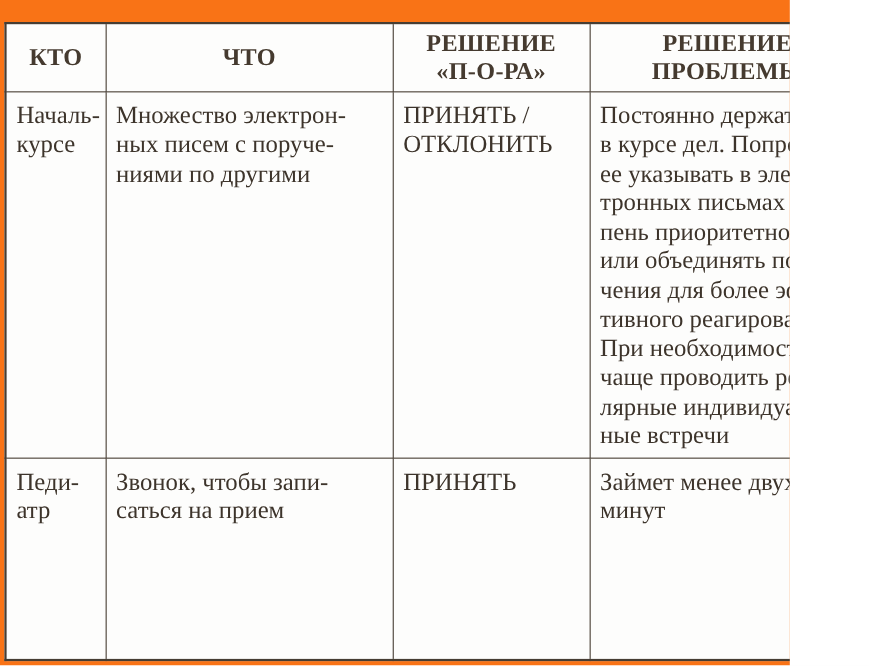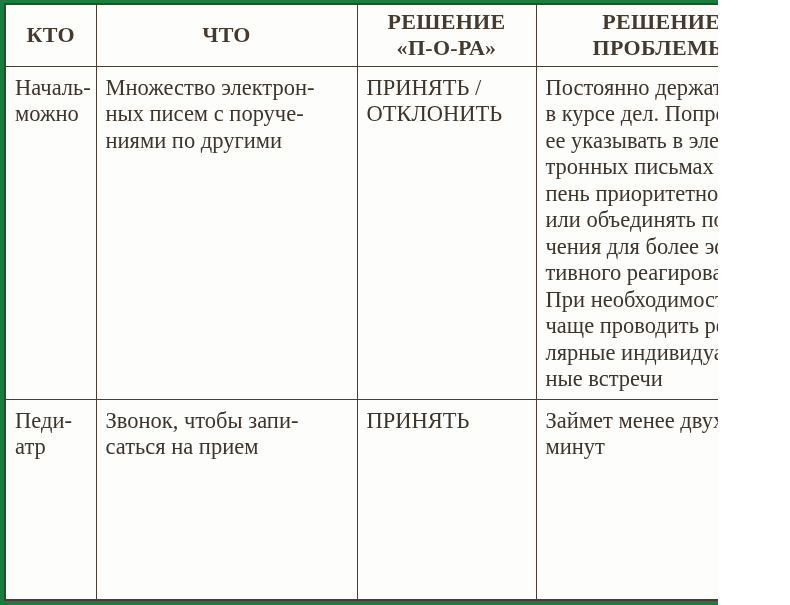--- a/index.html
+++ b/index.html
@@ -2,24 +2,24 @@
 <html><head>
 <meta charset="utf-8">
 <style>
   html, body {
     margin: 0;
     padding: 0;
   }
   .page {
     width: 718px;
     height: 605px;
-    background: #15803d;
+    background: #f97316;
     overflow: hidden;
     box-sizing: border-box;
-    padding: 3px 4px 4px 4px;
+    padding: 20px 4px 4px 4px;
     font-family: "Liberation Serif", "DejaVu Serif", serif;
     color: #3d342b;
   }
   table.pora {
     width: 100%;
     height: 100%;
     border-collapse: collapse;
     table-layout: fixed;
     background: #fdfdfc;
   }
@@ -74,21 +74,21 @@
         <th>ЧТО</th>
         <th>РЕШЕНИЕ
 «П-О-РА»</th>
         <th>РЕШЕНИЕ
 ПРОБЛЕМЫ</th>
       </tr>
     </thead>
     <tbody>
       <tr class="row-0">
         <td>Началь-
-можно</td>
+курсе</td>
         <td>Множество электрон-
 ных писем с поруче-
 ниями по другими</td>
         <td>ПРИНЯТЬ /
 ОТКЛОНИТЬ</td>
         <td>Постоянно держать ее
 в курсе дел. Попросить
 ее указывать в элек-
 тронных письмах сте-
 пень приоритетности

